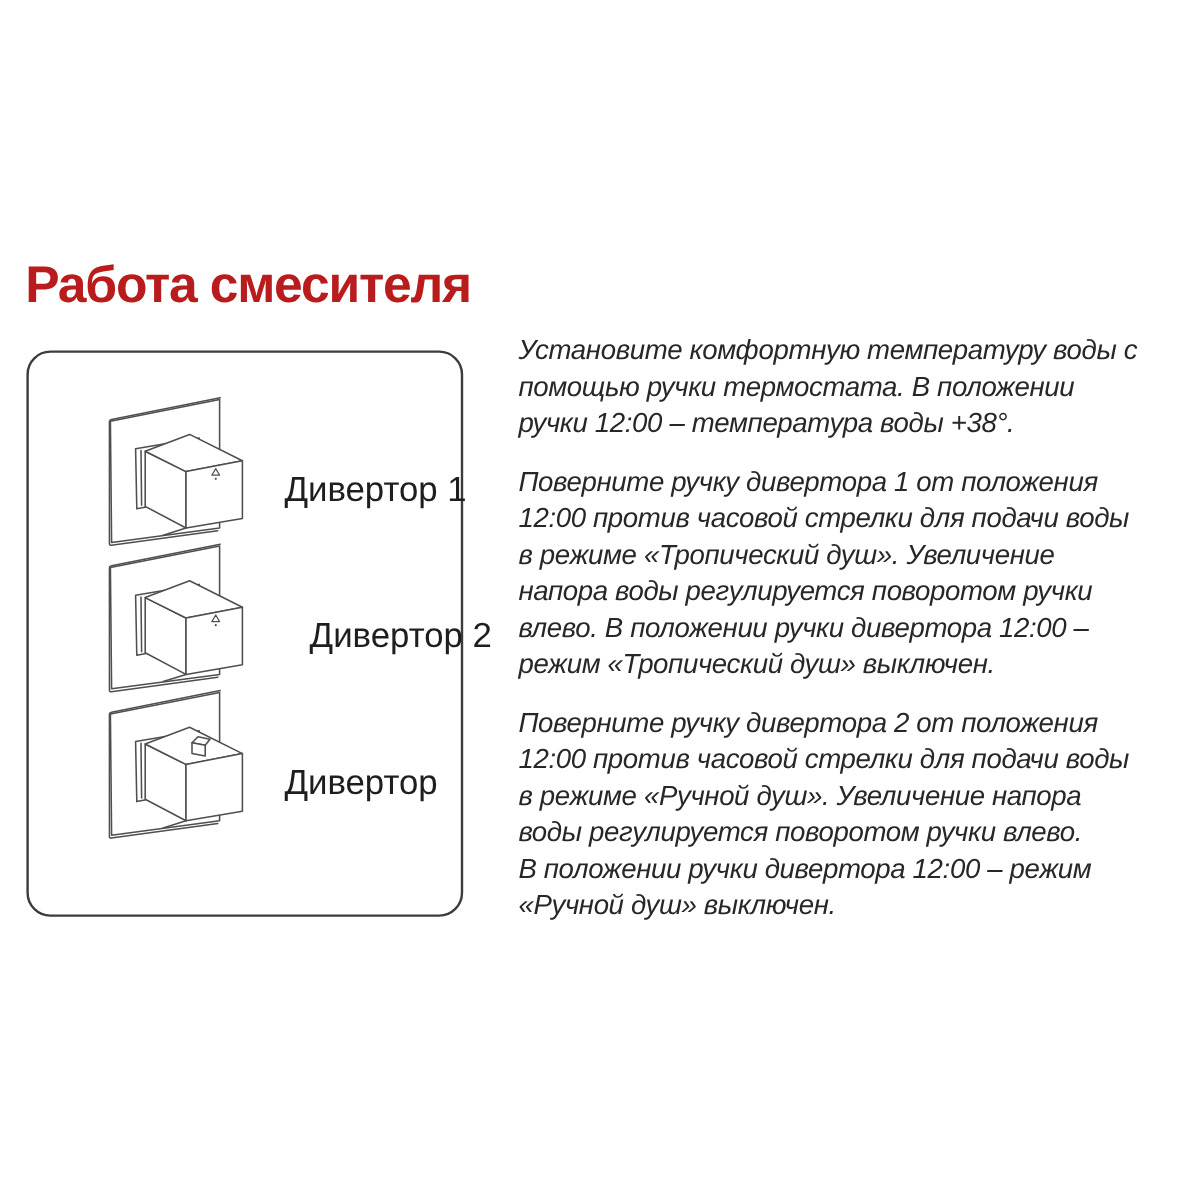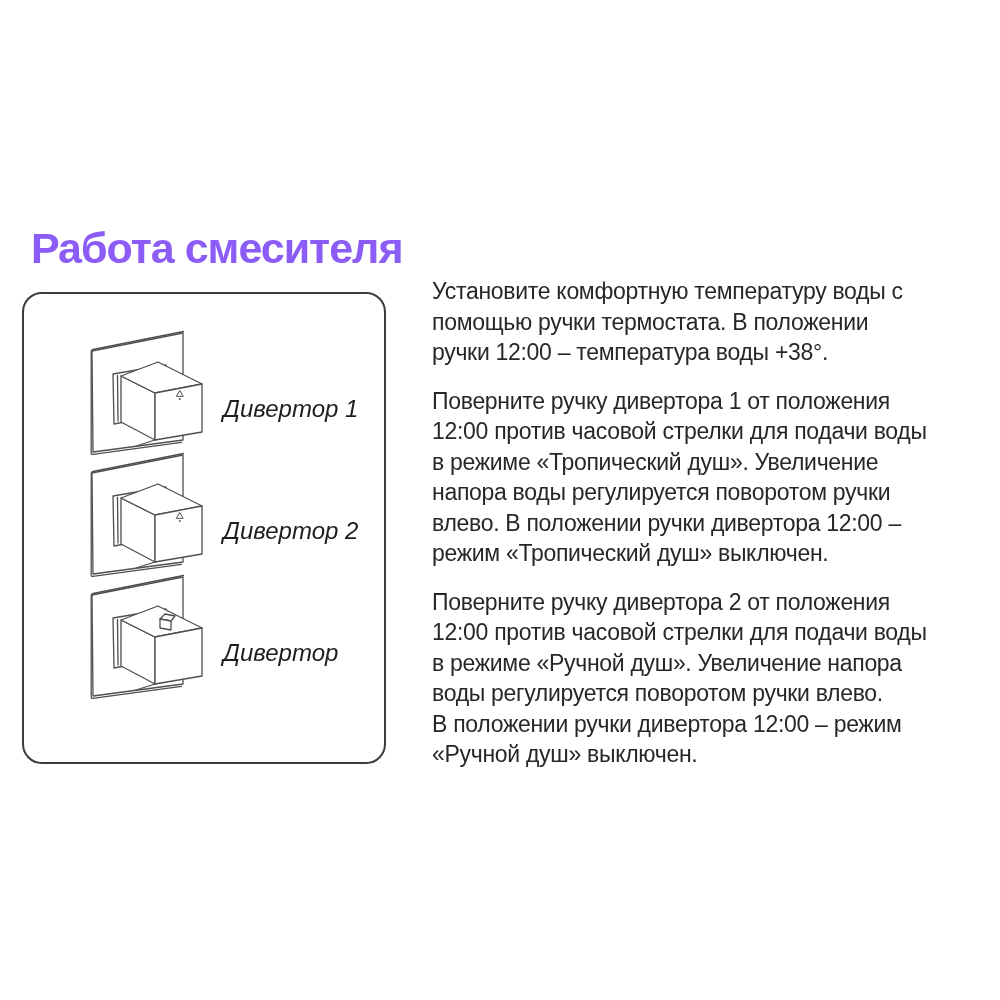--- a/index.html
+++ b/index.html
@@ -5,42 +5,41 @@
   html,body{margin:0;padding:0;}
   body{
     width:1000px;height:1000px;position:relative;
     background:#ffffff;overflow:hidden;
     font-family:"Liberation Sans", sans-serif;
     color:#272727;
   }
   .page-title{
     position:absolute;left:21px;top:215px;
     font-size:43px;font-weight:700;letter-spacing:-1px;
-    color:#8b5cf6;line-height:1.1;margin:10px;
+    color:#b91c1c;line-height:1.1;margin:0;
   }
   .figure-box{
     position:absolute;left:22px;top:292px;
     width:360px;height:468px;
     border:2.5px solid #3c3c3c;border-radius:20px;
     background:#ffffff;
   }
   .diagram-svg{
     position:absolute;left:64px;top:36px;
   }
   .handle-label{
-    position:absolute;left:199px;
-    font-size:24px;color:#1e1e1e;white-space:nowrap;
+    position:absolute;left:213px;
+    font-size:29px;color:#1e1e1e;white-space:nowrap;
     transform:translateY(-50%);
-    font-style:italic;
   }
   .label-1{top:115px;}
-  .label-2{top:237px;}
+  .label-2{top:237px;margin-left:21px;}
   .label-3{top:359px;}
   .instructions{
-    position:absolute;left:432px;top:276px;width:566px;
+    position:absolute;left:432px;top:276px;width:566px;font-style:italic;
   }
   .para{
     margin:0 0 18px 0;
     font-size:23px;line-height:30.5px;letter-spacing:-0.3px;
     white-space:pre-line;color:#272727;
   }
 </style>
 </head>
 <body>
 

